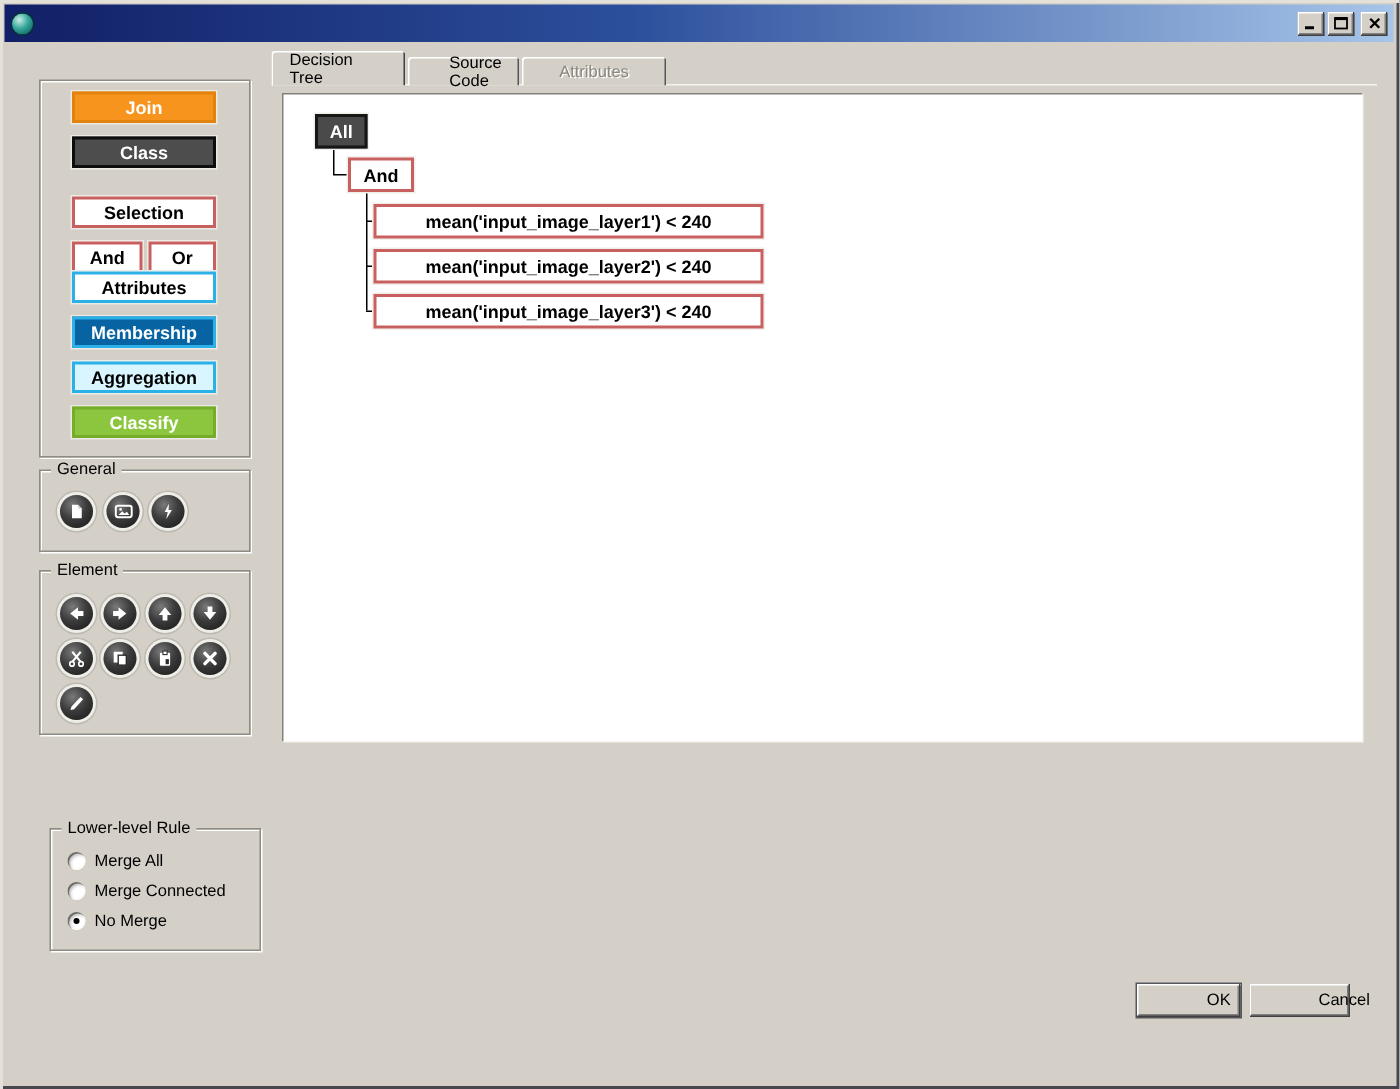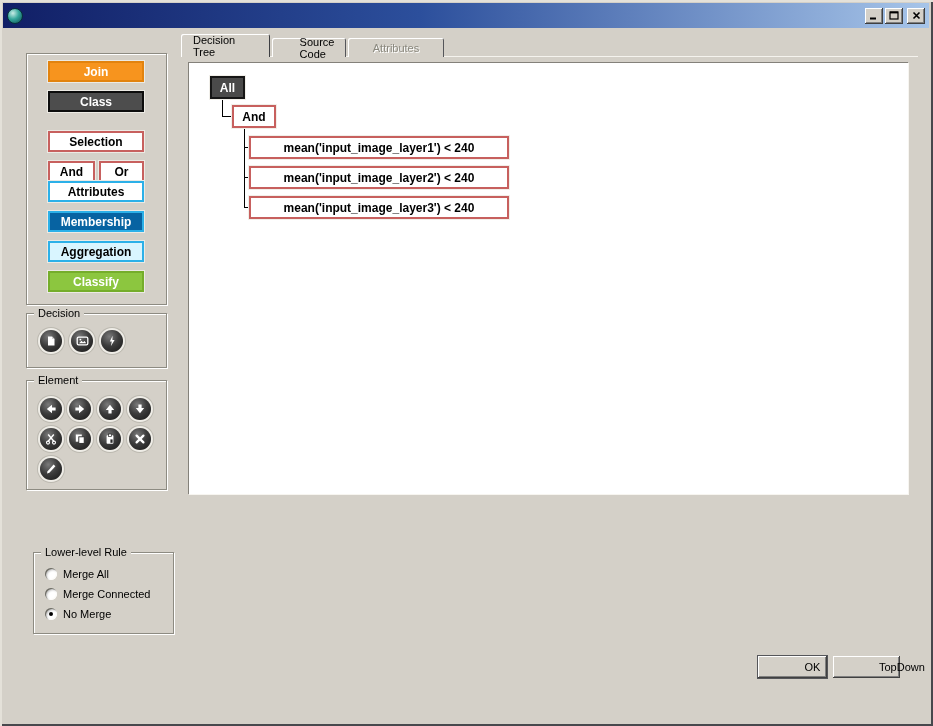--- a/index.html
+++ b/index.html
@@ -114,21 +114,21 @@
     <div class="node-btn btn-salmon" style="left:21px;top:67px;width:96px;">Selection</div>
     <div class="node-btn btn-salmon" style="left:21px;top:97px;width:47px;">And</div>
     <div class="node-btn btn-salmon" style="left:72px;top:97px;width:45px;">Or</div>
     <div class="node-btn btn-expression" style="left:21px;top:127px;width:96px;">Attributes</div>
     <div class="node-btn btn-membership" style="left:21px;top:157px;width:96px;">Membership</div>
     <div class="node-btn btn-aggregation" style="left:21px;top:187px;width:96px;">Aggregation</div>
     <div class="node-btn btn-classify" style="left:21px;top:217px;width:96px;">Classify</div>
   </div>
 
   <div class="group" style="left:26px;top:313px;width:141px;height:55px;">
-    <span class="group-label">Decision</span>
+    <span class="group-label">General</span>
     <button class="icon-btn" style="left:13px;top:16px;">
       <svg width="12" height="12" viewBox="0 0 12 12">
           <path d="M3 1.5 h4 l2.5 2.5 v6.5 h-6.5 Z" fill="#fff"></path>
           <path d="M7 1.5 l2.5 2.5 h-2.5 Z" fill="#cfcfcf"></path>
         </svg>
     </button>
     <button class="icon-btn" style="left:44px;top:16px;">
       <svg width="13" height="12" viewBox="0 0 13 12">
           <rect x="1.2" y="2.2" width="10.6" height="7.6" rx="1.4" fill="none" stroke="#fff" stroke-width="1.3"></rect>
           <path d="M3 8.3 L5.5 5.8 L7 7.3 L8.6 6.1 L10.2 8.3 Z" fill="#fff"></path>
@@ -230,14 +230,14 @@
     <div class="conn" style="left:56px;top:145px;width:6px;height:1px;"></div>
 
     <div class="tree-node root" style="left:22px;top:14px;width:35px;">All</div>
     <div class="tree-node" style="left:44px;top:43px;width:44px;">And</div>
     <div class="tree-node" style="left:61px;top:74px;width:260px;">mean('input_image_layer1') &lt; 240</div>
     <div class="tree-node" style="left:61px;top:104px;width:260px;">mean('input_image_layer2') &lt; 240</div>
     <div class="tree-node" style="left:61px;top:134px;width:260px;">mean('input_image_layer3') &lt; 240</div>
   </div>
 
   <button class="dlg-btn default" style="left:758px;top:656px;width:69px;">OK</button>
-  <button class="dlg-btn" style="left:833px;top:656px;width:67px;">TopDown</button>
+  <button class="dlg-btn" style="left:833px;top:656px;width:67px;">Cancel</button>
 </div>
 
 </body></html>

